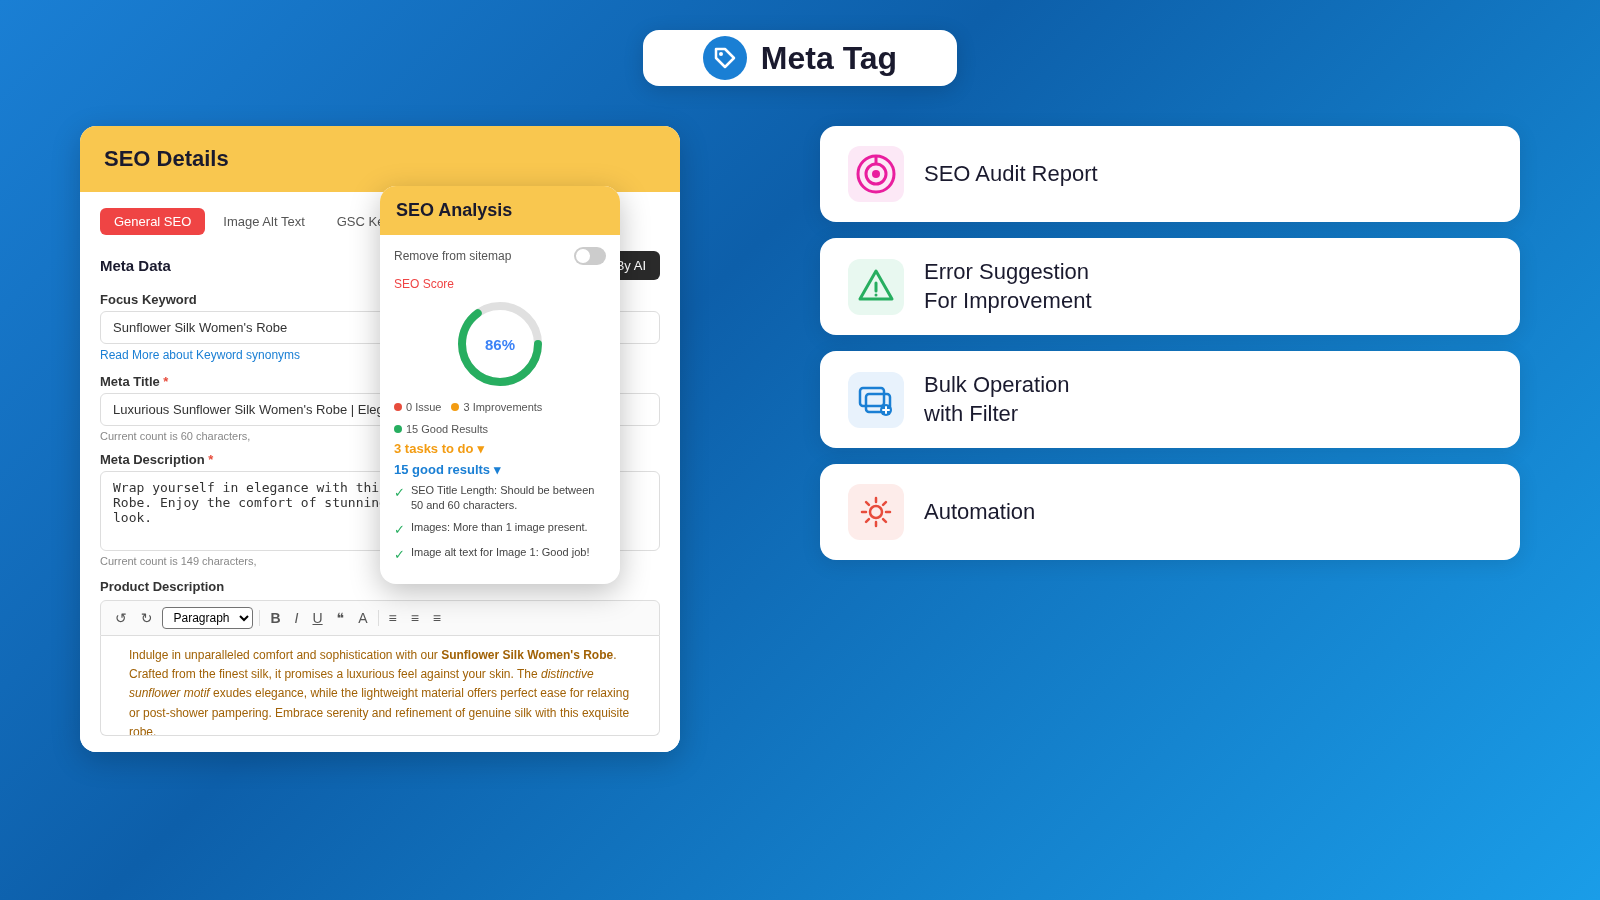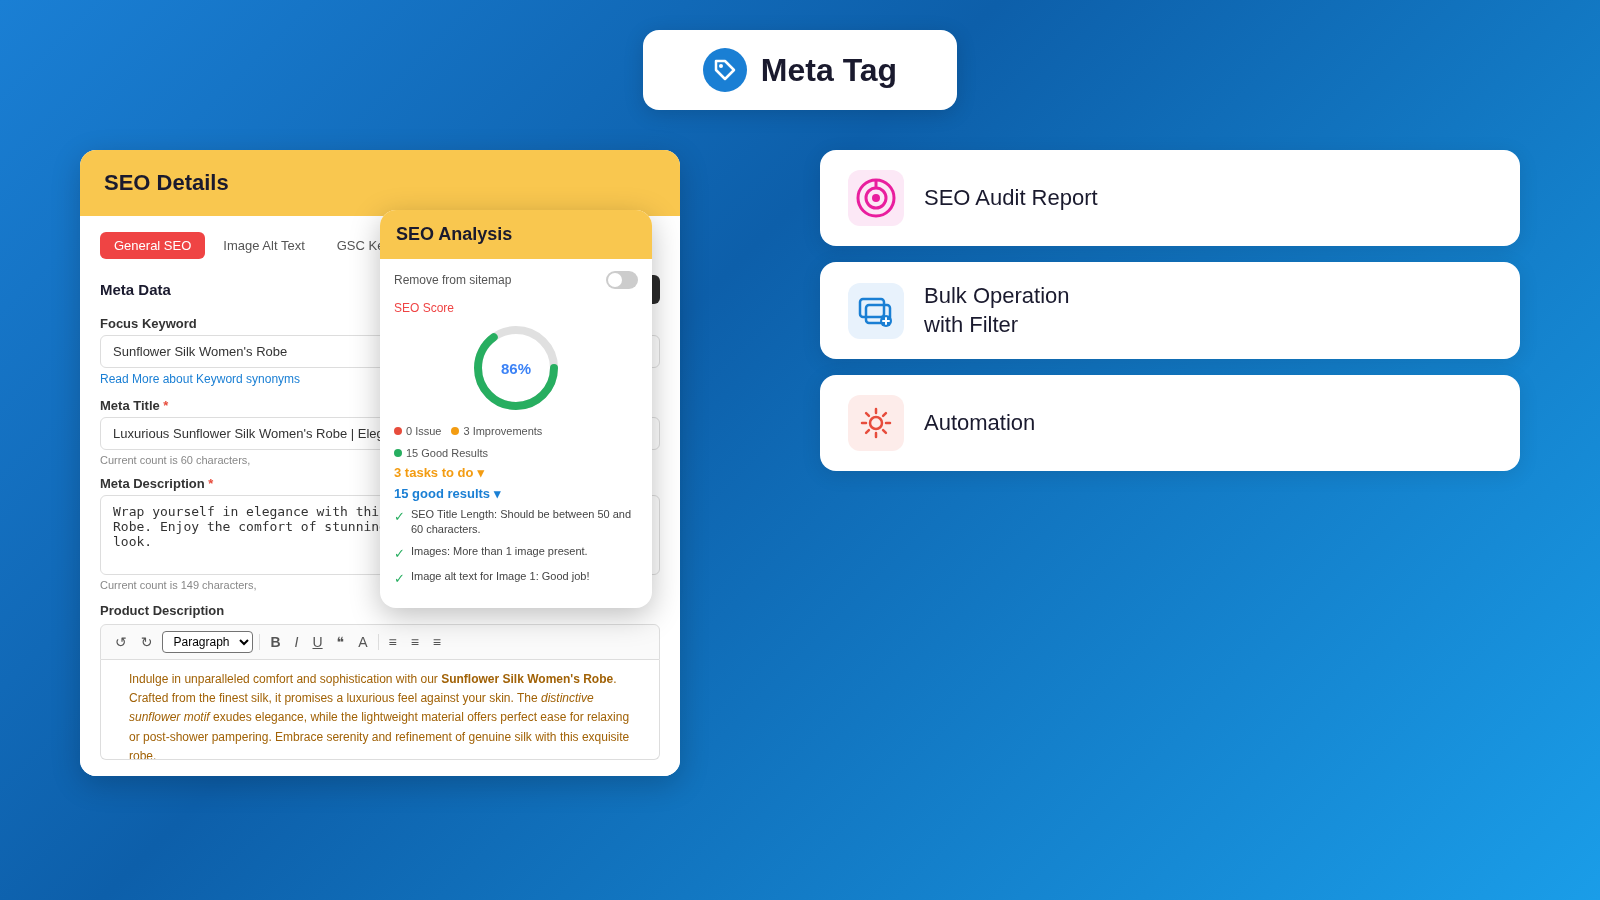--- a/index.html
+++ b/index.html
@@ -16,21 +16,21 @@
     .header {
       display: flex;
       justify-content: center;
       align-items: center;
       padding-top: 30px;
       margin-bottom: 40px;
     }
     .header-card {
       background: white;
       border-radius: 16px;
-      padding: 18px 60px;
+      padding: 6px 60px;
       display: flex;
       align-items: center;
       gap: 14px;
       box-shadow: 0 4px 20px rgba(0,0,0,0.15);
     }
     .header-icon {
       width: 44px;
       height: 44px;
     }
     .header-title {
@@ -227,21 +227,21 @@
       overflow: hidden;
     }
     .editor-content strong { font-weight: 700; }
     .editor-content em { font-style: italic; }
 
     
     .seo-analysis-card {
       position: absolute;
       top: 60px;
       left: 300px;
-      width: 272px;
+      width: 240px;
       background: white;
       border-radius: 16px;
       box-shadow: 0 8px 30px rgba(0,0,0,0.25);
       overflow: hidden;
     }
 
     .seo-analysis-header {
       background: #f9c74f;
       padding: 14px 16px;
     }
@@ -566,20 +566,30 @@
         <svg width="44" height="44" viewBox="0 0 44 44">
           <circle cx="22" cy="22" r="18" fill="none" stroke="#e91e9e" stroke-width="3"></circle>
           <circle cx="22" cy="22" r="10" fill="none" stroke="#e91e9e" stroke-width="3"></circle>
           <circle cx="22" cy="22" r="4" fill="#e91e9e"></circle>
           <line x1="22" y1="4" x2="22" y2="12" stroke="#e91e9e" stroke-width="3"></line>
         </svg>
       </div>
       <span class="feature-title">SEO Audit Report</span>
     </div>
 
+    <div class="feature-card">
+      <div class="feature-icon-wrapper" style="background:#e8f8f0;">
+        <svg width="44" height="44" viewBox="0 0 44 44">
+          <path d="M22 6L38 34H6L22 6z" fill="none" stroke="#27ae60" stroke-width="3" stroke-linejoin="round"></path>
+          <line x1="22" y1="18" x2="22" y2="26" stroke="#27ae60" stroke-width="3" stroke-linecap="round"></line>
+          <circle cx="22" cy="30" r="1.5" fill="#27ae60"></circle>
+        </svg>
+      </div>
+      <span class="feature-title">Error Suggestion<br>For Improvement</span>
+    </div>
 
     <div class="feature-card">
       <div class="feature-icon-wrapper" style="background:#e8f2fc;">
         <svg width="44" height="44" viewBox="0 0 44 44">
           <rect x="6" y="10" width="24" height="18" rx="3" fill="none" stroke="#1a7fd4" stroke-width="2.5"></rect>
           <rect x="12" y="16" width="24" height="18" rx="3" fill="none" stroke="#1a7fd4" stroke-width="2.5"></rect>
           <circle cx="32" cy="32" r="6" fill="#1a7fd4"></circle>
           <line x1="32" y1="29" x2="32" y2="35" stroke="white" stroke-width="2" stroke-linecap="round"></line>
           <line x1="29" y1="32" x2="35" y2="32" stroke="white" stroke-width="2" stroke-linecap="round"></line>
         </svg>

